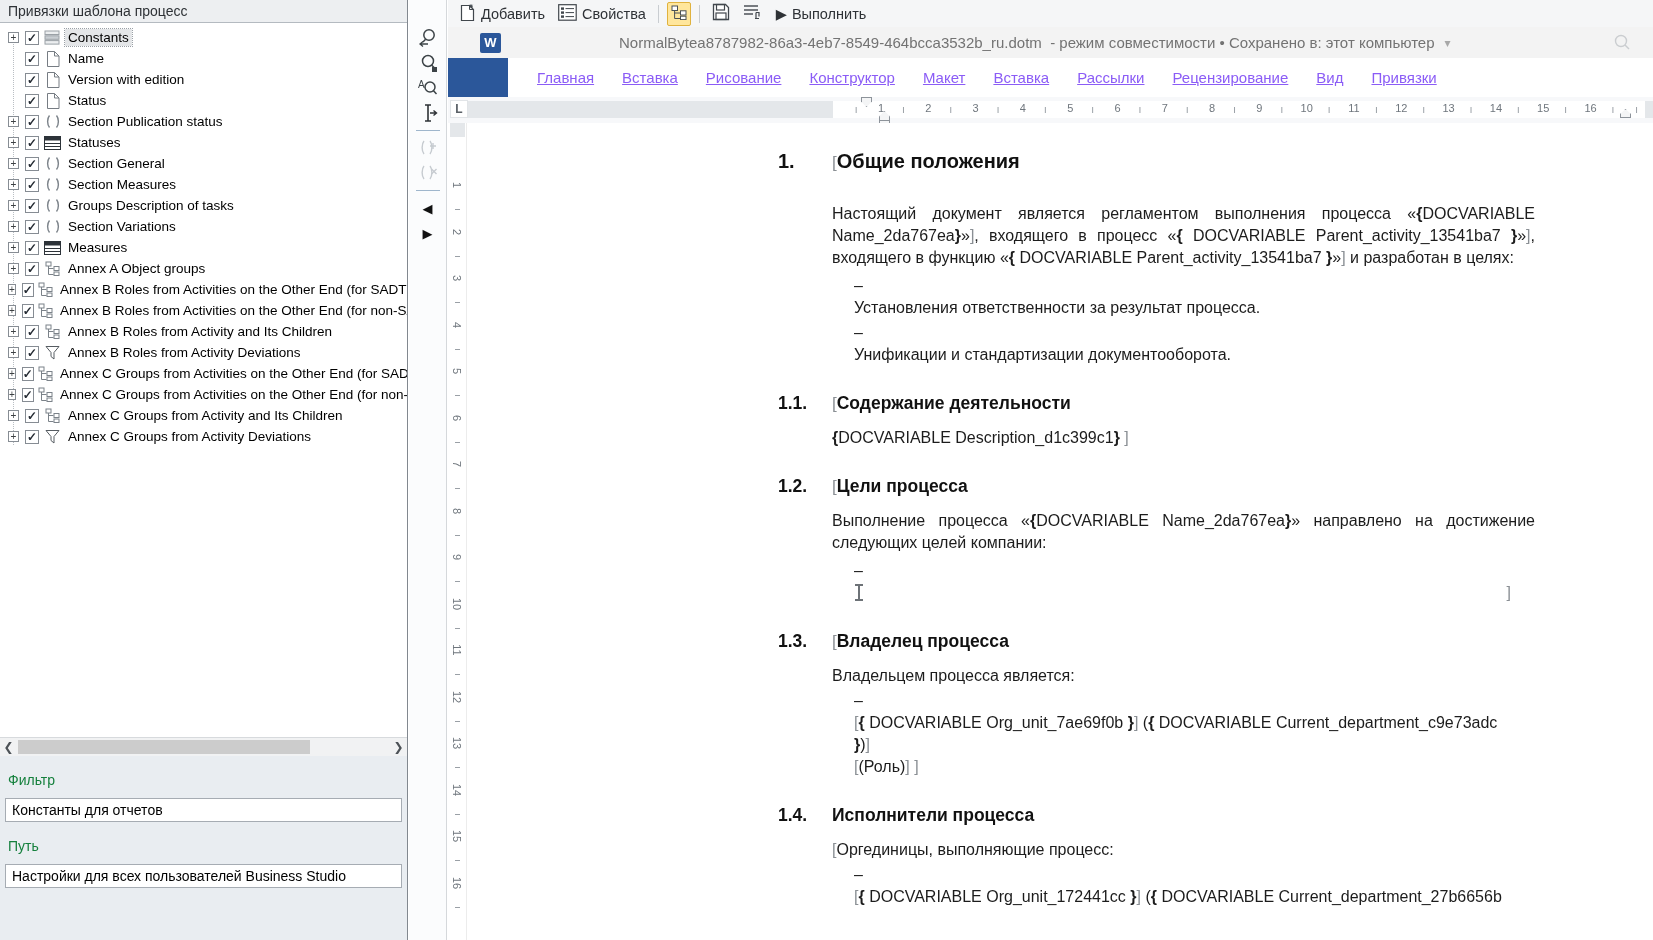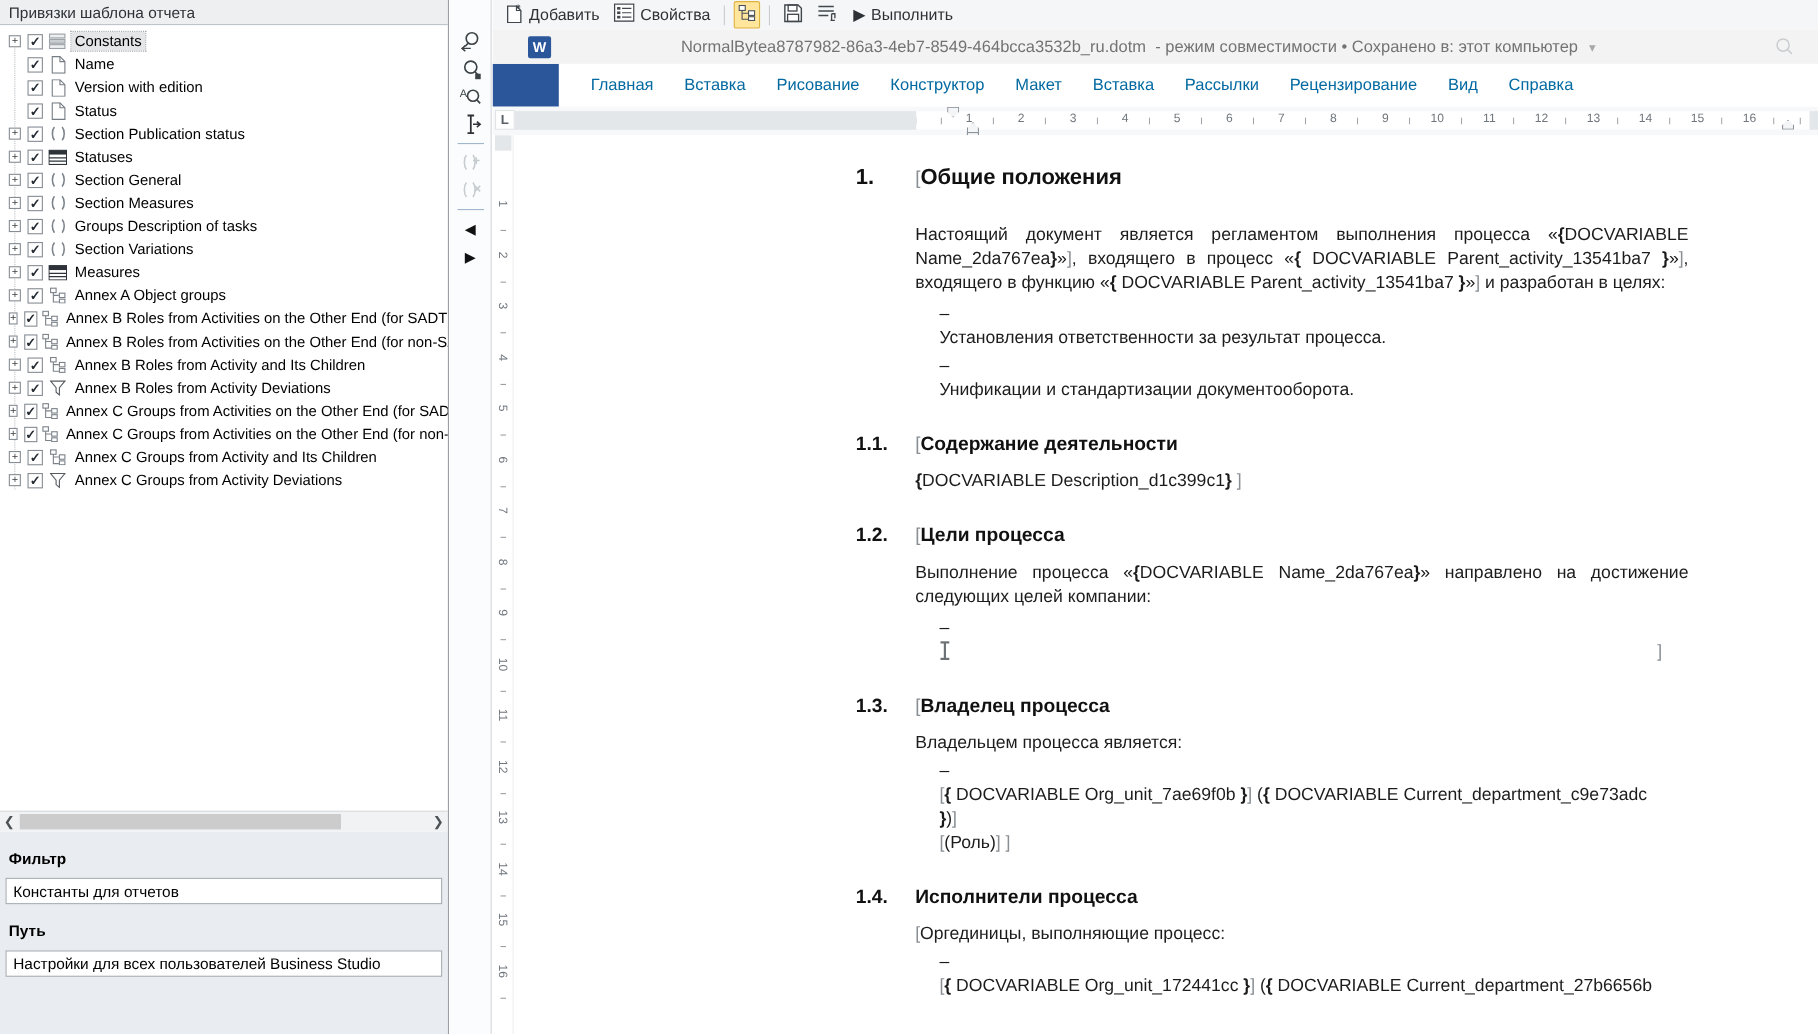--- a/index.html
+++ b/index.html
@@ -25,21 +25,21 @@
   .tlabel { margin-left:3px; font-size:13.5px; color:#000; padding:1px 3px; }
   .tlabel.selected { background:#e4e6e8; outline:1px dotted #9aa0a6; }
 
   .hscroll { height:19px; background:#f1f2f3; border-top:1px solid #d7dadd; position:relative; }
   .hs-arrow { position:absolute; top:0; width:17px; height:18px; text-align:center;
     font-size:12px; color:#4d5257; line-height:18px; }
   .hs-arrow.left { left:0; } .hs-arrow.right { right:0; }
   .hs-thumb { position:absolute; left:18px; top:2px; width:292px; height:14px; background:#cccccc; }
 
   .filter-area { flex:1; background:#e9edf1; padding:12px 5px 0 5px; }
-  .fa-label { font-size:14px; color:#000000; margin:4px 3px 10px 3px;font-weight:bold; }
+  .fa-label { font-size:14px; color:#15803d; margin:4px 3px 10px 3px; }
   .fa-input { width:100%; height:24px; border:1px solid #a6acb3; background:#fff;
     font-family:"Liberation Sans",sans-serif; font-size:14px; padding:2px 6px; color:#000;
     margin-bottom:12px; }
 
   
   .side-strip { position:absolute; left:409px; top:0; width:38px; height:940px;
     background:#fbfcfd; border-right:1px solid #d5d8db; padding-top:25px; }
   .ss-icon { width:26px; height:24px; margin:1px auto 1px auto; display:flex;
     align-items:center; justify-content:center; }
   .ss-div { width:24px; border-top:1px solid #9fb6cc; margin:5px auto; }
@@ -58,21 +58,21 @@
   .wtitle { height:31px; background:#f3f3f3; display:flex; align-items:center; position:relative; }
   .wicon { width:21px; height:20px; background:#2b579a; color:#fff; font-weight:bold;
     font-size:13px; display:flex; align-items:center; justify-content:center;
     border-radius:2px; margin-left:32px; }
   .ttext { color:#737373; font-size:15px; margin-left:118px; white-space:nowrap; }
   .tchevron { color:#a8a8a8; font-size:12px; margin-left:10px; }
   .wsearch { position:absolute; right:22px; top:6px; opacity:.45; }
 
   .tabsrow { height:39px; background:#fff; display:flex; align-items:center; }
   .filetab { width:60px; height:39px; background:#2b579a; margin-right:15px; }
-  .rtab { font-size:15px; color:#0369a1; padding:0 14px; }
+  .rtab { font-size:15px; color:#8b5cf6; padding:0 14px;text-decoration:underline; }
 
   .rulerrow { height:26px; background:#f7f8fa; position:relative; }
   .tabsel { position:absolute; left:2px; top:3px; width:18px; height:18px; background:#fff;
     border:1px solid #e1e4e7; color:#5f6票368; font-size:12px; font-weight:bold;
     text-align:center; line-height:17px; color:#5a6066; }
   .hruler { position:absolute; left:20px; right:0; top:4px; height:17px; background:#e4e7ea; }
   .hzone { position:absolute; left:365px; right:8px; top:0; height:17px; background:#fff;
     background-image:repeating-linear-gradient(to right, transparent 0 22.6px, #9aa0a6 22.6px 23.6px);
     background-size:47.3px 6px; background-position:0 6px; background-repeat:repeat-x; }
   .hnum { position:absolute; top:1px; font-size:11px; color:#6f767d; transform:translateX(-50%); background:#fff; padding:0 2px; }
@@ -111,21 +111,21 @@
   .bm { font-weight:normal; font-size:17px; }
   .cur { display:inline-block; width:10px; height:17px; position:relative; vertical-align:-3px; }
   .cur::before,.cur::after { content:""; position:absolute; left:1px; right:1px; height:2px; background:#6d7277; }
   .cur::before { top:0; } .cur::after { bottom:0; }
   .cur i { position:absolute; left:4px; top:1px; bottom:1px; width:2px; background:#6d7277; }
 </style>
 </head>
 <body>
 
 <div class="left-panel">
-  <div class="panel-title">Привязки шаблона отчета</div>
+  <div class="panel-title">Привязки шаблона процесс</div>
   <div class="tree">
       <div class="tree-row">
         <span class="expander">+</span>
         <span class="chk">✓</span>
         <span class="ticon"><svg width="17" height="15">
             <rect x="1" y="1" width="14" height="3.5" fill="#eceef0" stroke="#9aa0a6"></rect>
             <rect x="1" y="5.8" width="14" height="3.5" fill="#c9ced3" stroke="#9aa0a6"></rect>
             <rect x="1" y="10.6" width="14" height="3.5" fill="#eceef0" stroke="#9aa0a6"></rect>
           </svg></span>
         <span class="tlabel selected">Constants</span>
@@ -455,21 +455,21 @@
     <div class="filetab"></div>
   <div class="rtab">Главная</div>
       <div class="rtab">Вставка</div>
       <div class="rtab">Рисование</div>
       <div class="rtab">Конструктор</div>
       <div class="rtab">Макет</div>
       <div class="rtab">Вставка</div>
       <div class="rtab">Рассылки</div>
       <div class="rtab">Рецензирование</div>
       <div class="rtab">Вид</div>
-      <div class="rtab">Справка</div>
+      <div class="rtab">Привязки</div>
     </div>
 
   <div class="rulerrow">
     <div class="tabsel">L</div>
     <div class="hruler">
       <div class="hzone">
           <span class="hnum" style="left: 48px;">1</span>
           <span class="hnum" style="left: 95.3px;">2</span>
           <span class="hnum" style="left: 142.6px;">3</span>
           <span class="hnum" style="left: 189.9px;">4</span>

